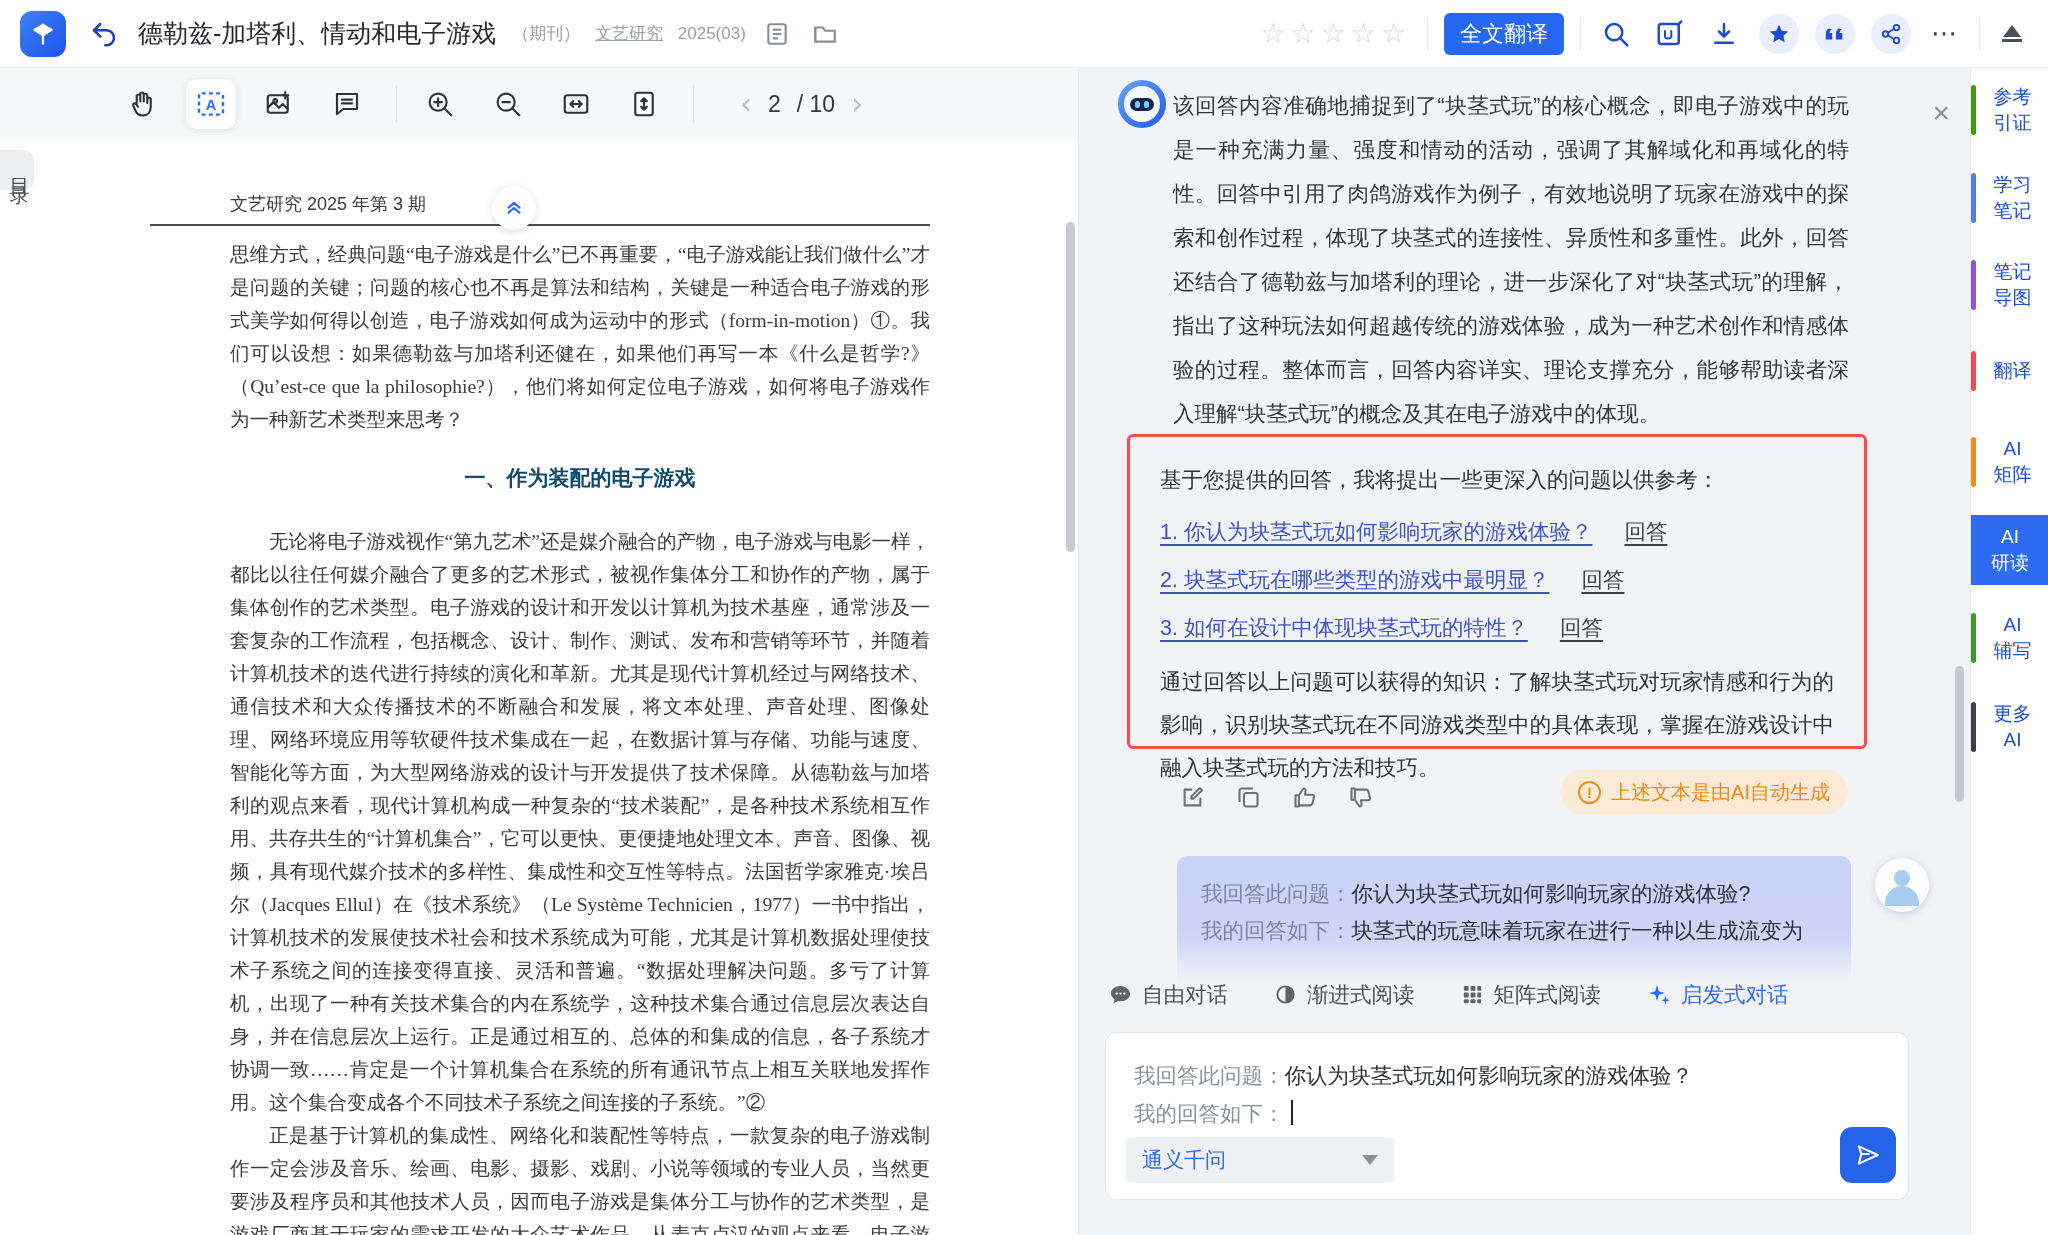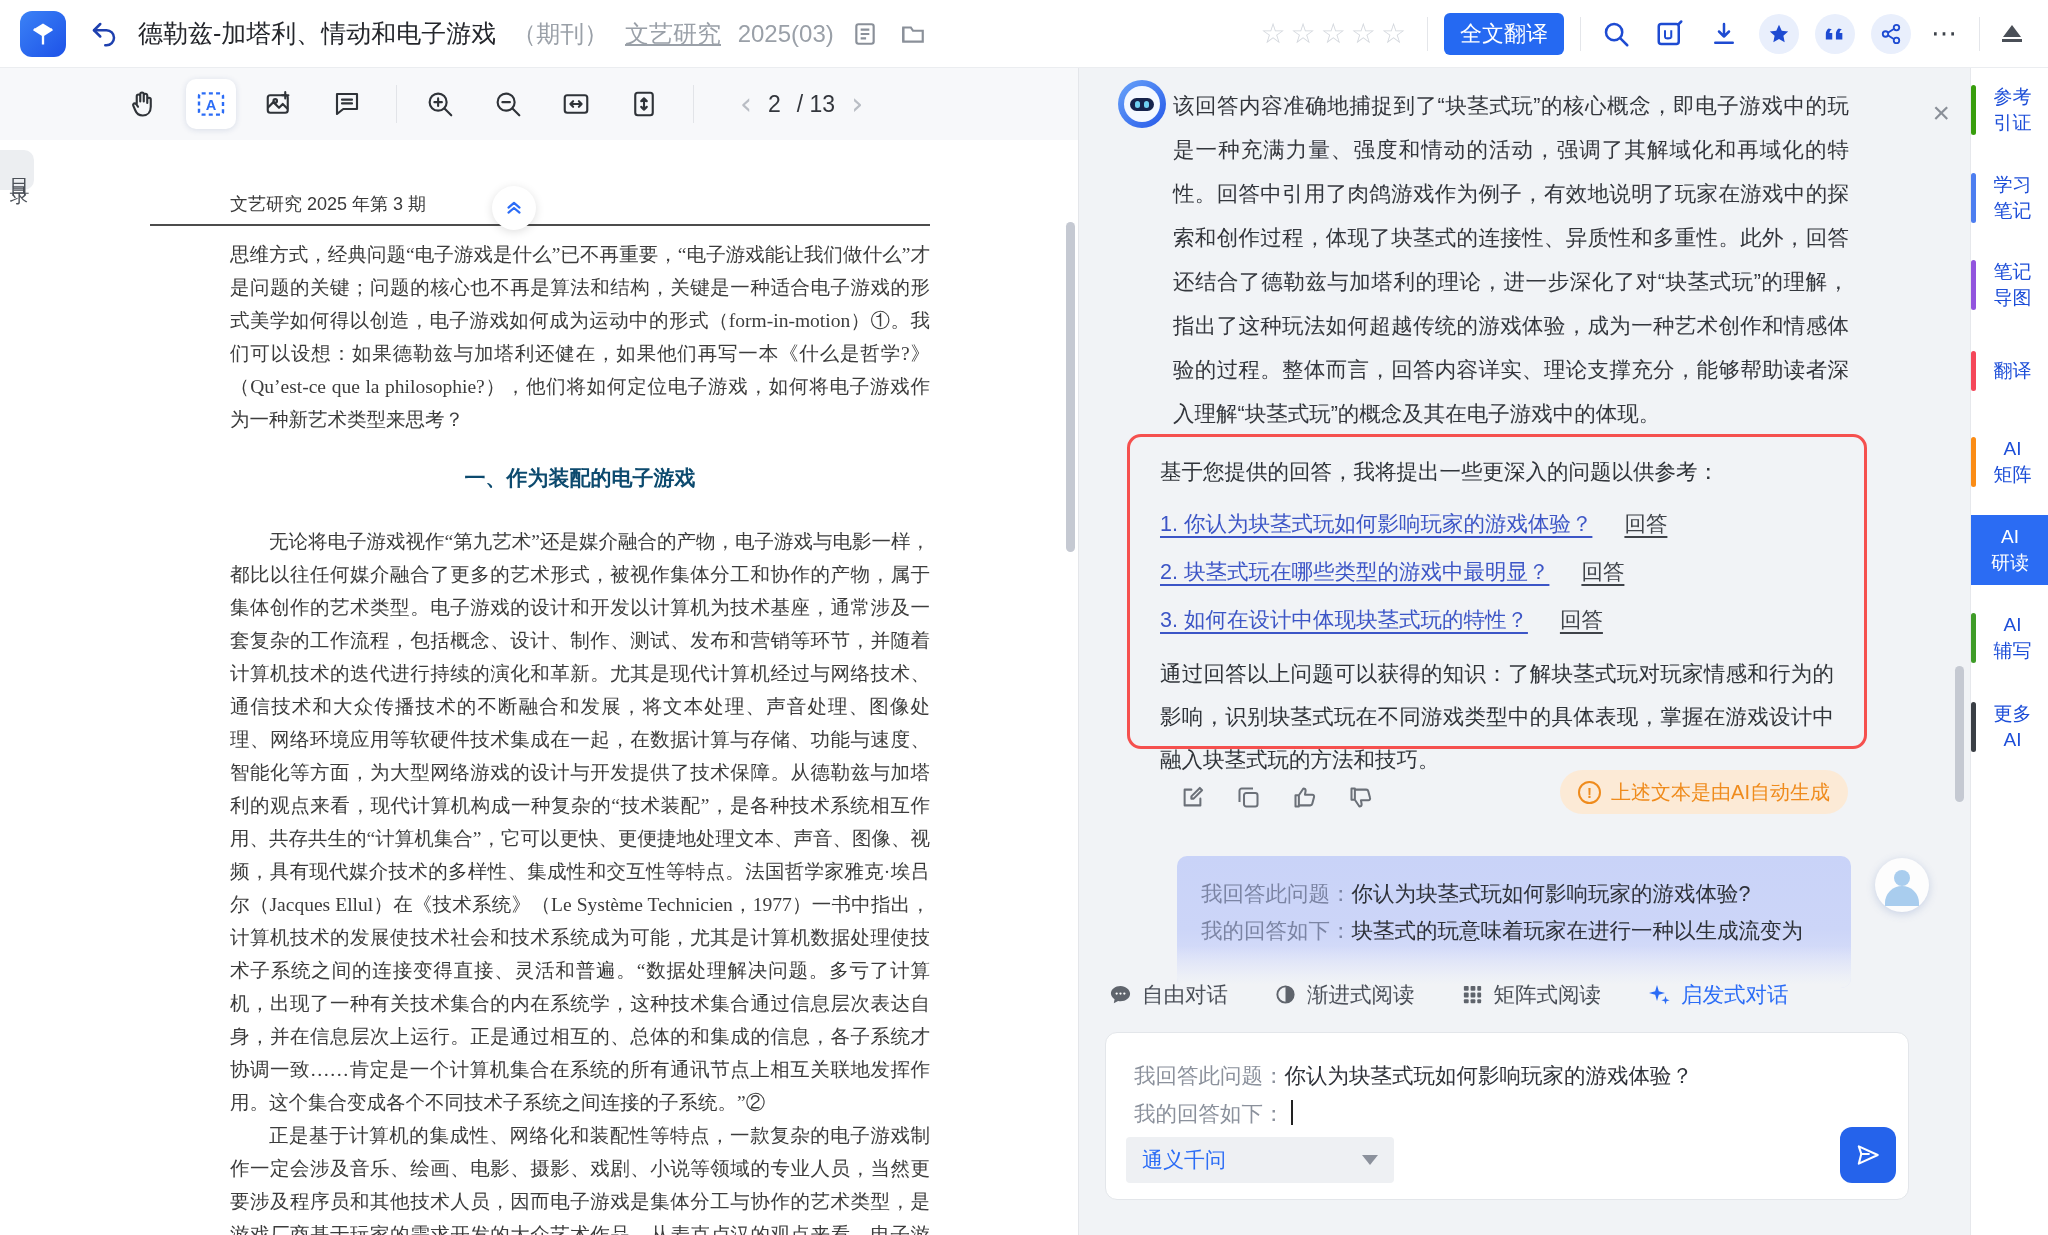--- a/index.html
+++ b/index.html
@@ -10,21 +10,21 @@
   }
   svg { display:block; }
 
   
   .topbar { position:absolute; top:0; left:0; right:0; height:68px; background:#fff;
             border-bottom:1px solid #ebedf0; display:flex; align-items:center; padding:0 20px; z-index:9; }
   .logo { width:46px; height:46px; border-radius:12px; background:linear-gradient(135deg,#3b82f6,#1d52e8);
           display:flex; align-items:center; justify-content:center; flex:0 0 auto; }
   .back { margin-left:18px; width:40px; height:40px; display:flex; align-items:center; justify-content:center; }
   .doc-title { margin-left:14px; font-size:25px; color:#24262b; white-space:nowrap; }
-  .doc-meta { margin-left:16px; font-size:24px; color:#9aa0a8; white-space:nowrap; }
+  .doc-meta { margin-left:16px; font-size:17px; color:#9aa0a8; white-space:nowrap; }
   .journal-link { color:#9aa0a8; text-decoration:underline; margin:0 10px; cursor:pointer; }
   .meta-icons { display:flex; gap:10px; margin-left:12px; }
   .tb-right { margin-left:auto; display:flex; align-items:center; gap:16px; }
   .stars { font-size:28px; color:#d3d7dd; letter-spacing:5px; white-space:nowrap; }
   .vdiv { width:1px; height:34px; background:#e4e6ea; }
   .btn-translate { background:#2569f2; color:#fff; font-size:22px; line-height:1; padding:10px 16px;
                    border-radius:6px; border:none; cursor:pointer; white-space:nowrap; }
   .tb-ic { width:38px; height:38px; display:flex; align-items:center; justify-content:center; cursor:pointer; }
   .circle-ic { width:40px; height:40px; border-radius:50%; background:#e9effc; display:flex; align-items:center;
                justify-content:center; cursor:pointer; color:#1e4bd2; }
@@ -68,21 +68,21 @@
   .ai-close { position:absolute; top:30px; right:20px; font-size:30px; color:#8a8f98; line-height:1; cursor:pointer; }
   .ai-avatar { position:absolute; left:39px; top:12px; width:48px; height:48px; border-radius:50%;
                background:linear-gradient(135deg,#6aa4fa,#2457e8); display:flex; align-items:center; justify-content:center; }
   .ai-avatar .face { width:36px; height:36px; border-radius:50%; background:#f4f8ff; display:flex; align-items:center; justify-content:center; }
   .ai-avatar .visor { width:24px; height:13px; border-radius:7px; background:#16244e; display:flex; align-items:center; justify-content:center; gap:4px; }
   .ai-avatar .eye { width:5px; height:7px; border-radius:2.5px; background:#6fd0f2; }
   .ai-text { position:absolute; left:94px; top:16px; width:676px; font-size:21.5px; line-height:44px;
              color:#33363c; text-align:justify; }
 
   .red-box { position:absolute; left:48px; top:366px; width:740px; height:315px; border:3px solid #f5504e;
-             border-radius:14px; padding:20px 30px; font-size:21.5px; color:#2f3338; }
+             border-radius:6px; padding:28px 30px; font-size:21.5px; color:#2f3338; }
   .rb-intro { line-height:30px; margin-bottom:22px; }
   .q-row { display:flex; align-items:baseline; gap:32px; margin-bottom:19px; white-space:nowrap; }
   .q-link { color:#3c55c6; text-decoration:underline; text-underline-offset:5px; cursor:pointer; }
   .ans-link { color:#3f4349; text-decoration:underline; text-underline-offset:5px; cursor:pointer; }
   .rb-summary { line-height:43px; text-align:justify; margin-top:2px; }
 
   .action-row { position:absolute; left:98px; top:714px; display:flex; align-items:center; gap:26px; }
   .act-ic { width:30px; height:30px; display:flex; align-items:center; justify-content:center; cursor:pointer; }
   .ai-notice { position:absolute; top:702px; right:122px; height:44px; background:#fcead6; border-radius:22px;
                display:flex; align-items:center; gap:10px; padding:0 18px; color:#ef8b1c; font-size:20px; white-space:nowrap; }
@@ -266,21 +266,21 @@
       <span class="tool">
         <svg width="30" height="30" viewBox="0 0 24 24" fill="none" stroke="#2f3338" stroke-width="1.7" stroke-linecap="round" stroke-linejoin="round">
             <rect x="5" y="3" width="14" height="18" rx="2"></rect>
             <path d="M12 7.5v9M12 7.5L9.8 9.7M12 7.5l2.2 2.2M12 16.5l-2.2-2.2M12 16.5l2.2-2.2"></path>
           </svg>
       </span>
       <span class="tdiv"></span>
       <div class="pagenav">
         <span class="chev">‹</span>
         <span>2</span>
-        <span>/ 13</span>
+        <span>/ 10</span>
         <span class="chev">›</span>
       </div>
     </div>
 
     <div class="collapse-fab">
       <svg width="22" height="22" viewBox="0 0 24 24" fill="none" stroke="#2b6cf6" stroke-width="2.4" stroke-linecap="round" stroke-linejoin="round">
           <path d="M6 13.5l6-5 6 5M6 19l6-5 6 5" transform="translate(0,-2)"></path>
         </svg>
     </div>
 

